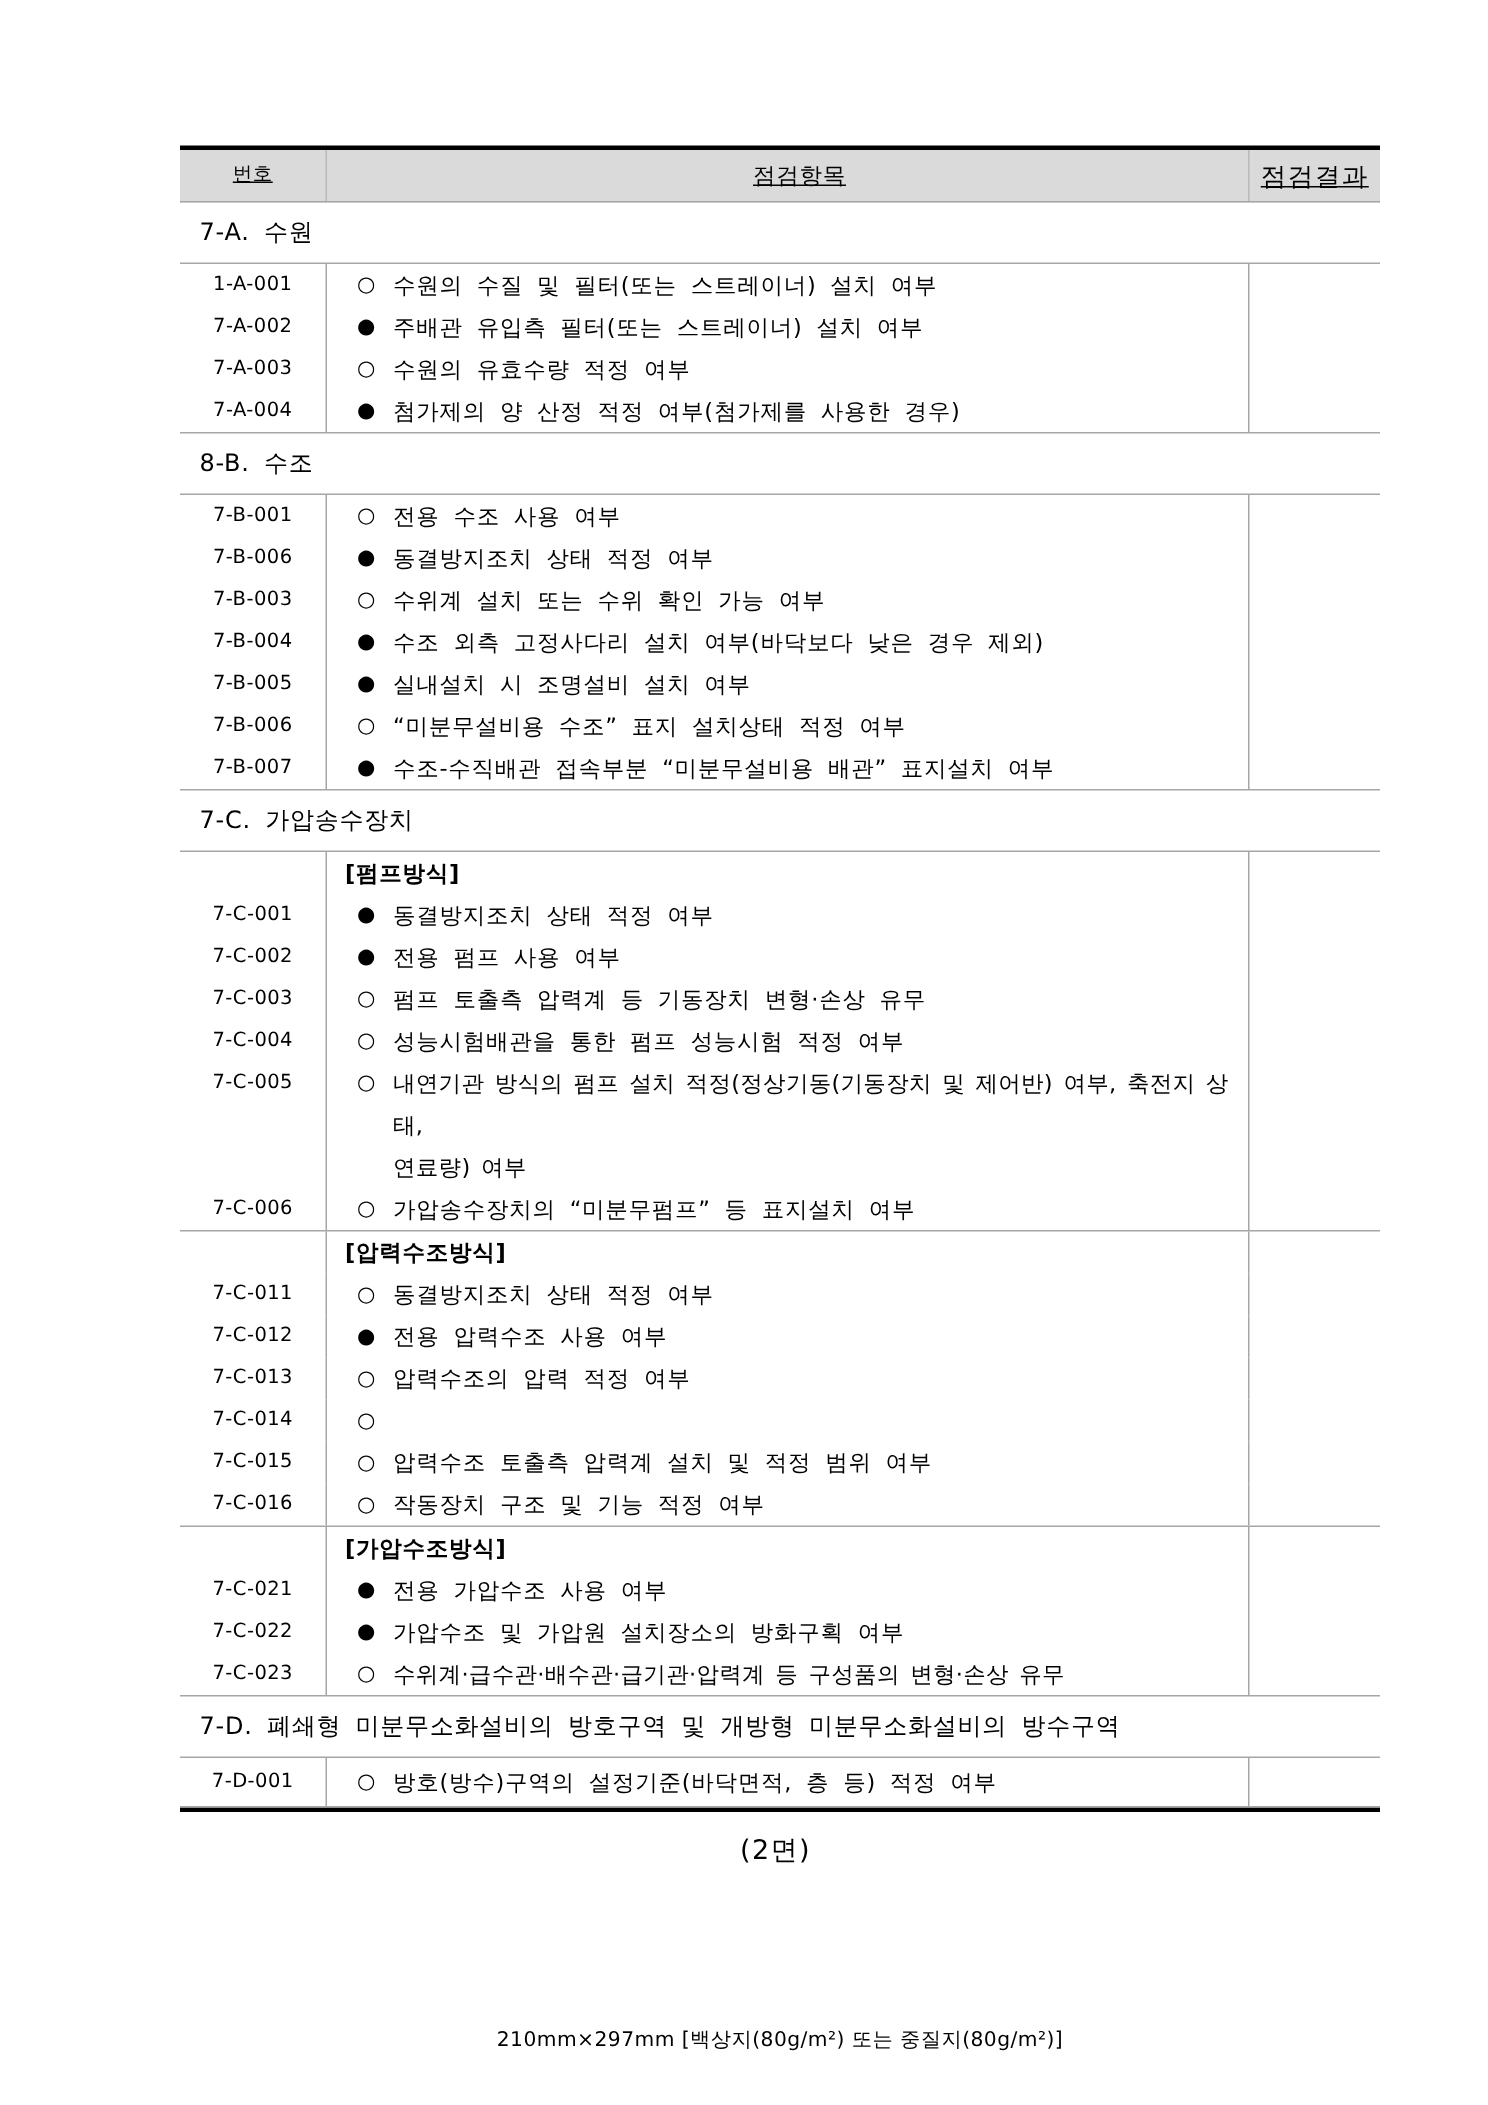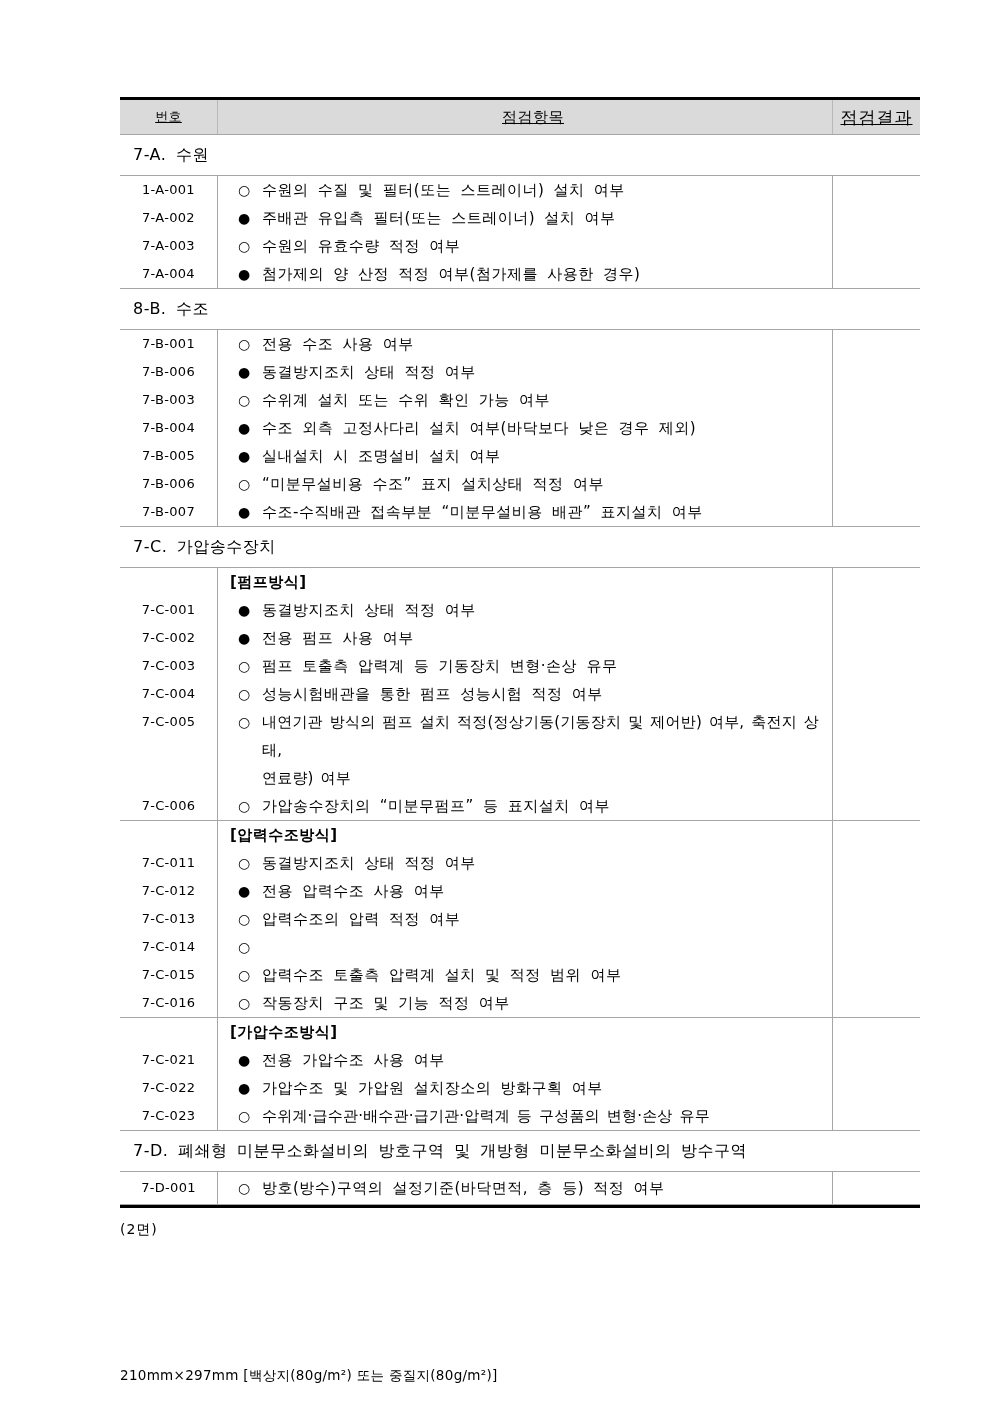--- a/index.html
+++ b/index.html
@@ -36,25 +36,25 @@
     font-size:15px; line-height:28px; letter-spacing:0.5px; word-spacing:4px;
   }
   .c3 { }
   .mark { flex:none; width:24px; font-size:14px; }
   .txt { white-space:pre-wrap; }
   .subtitle .c2 { font-weight:bold; padding-left:12px; }
   .tight .c2 { letter-spacing:0; word-spacing:1px; }
   .semi .c2 { letter-spacing:0.2px; word-spacing:2px; }
   .page-note {
     position:absolute; top:1221px; left:120px; width:800px;
-    text-align:left; padding-right:6px; font-size:14px; letter-spacing:1px;
+    text-align:center; padding-right:6px; font-size:18px; letter-spacing:1px;
   }
   .paper-spec {
     position:absolute; top:1351px; left:120px; width:800px;
-    text-align:left; font-size:13.5px; letter-spacing:0.3px;margin-top:16px;
+    text-align:center; font-size:13.5px; letter-spacing:0.3px;
   }
 </style>
 </head>
 <body>
 
 <div class="page">
   <div class="doc-table">
 
     <div class="row thead">
       <div class="c1">번호</div>

